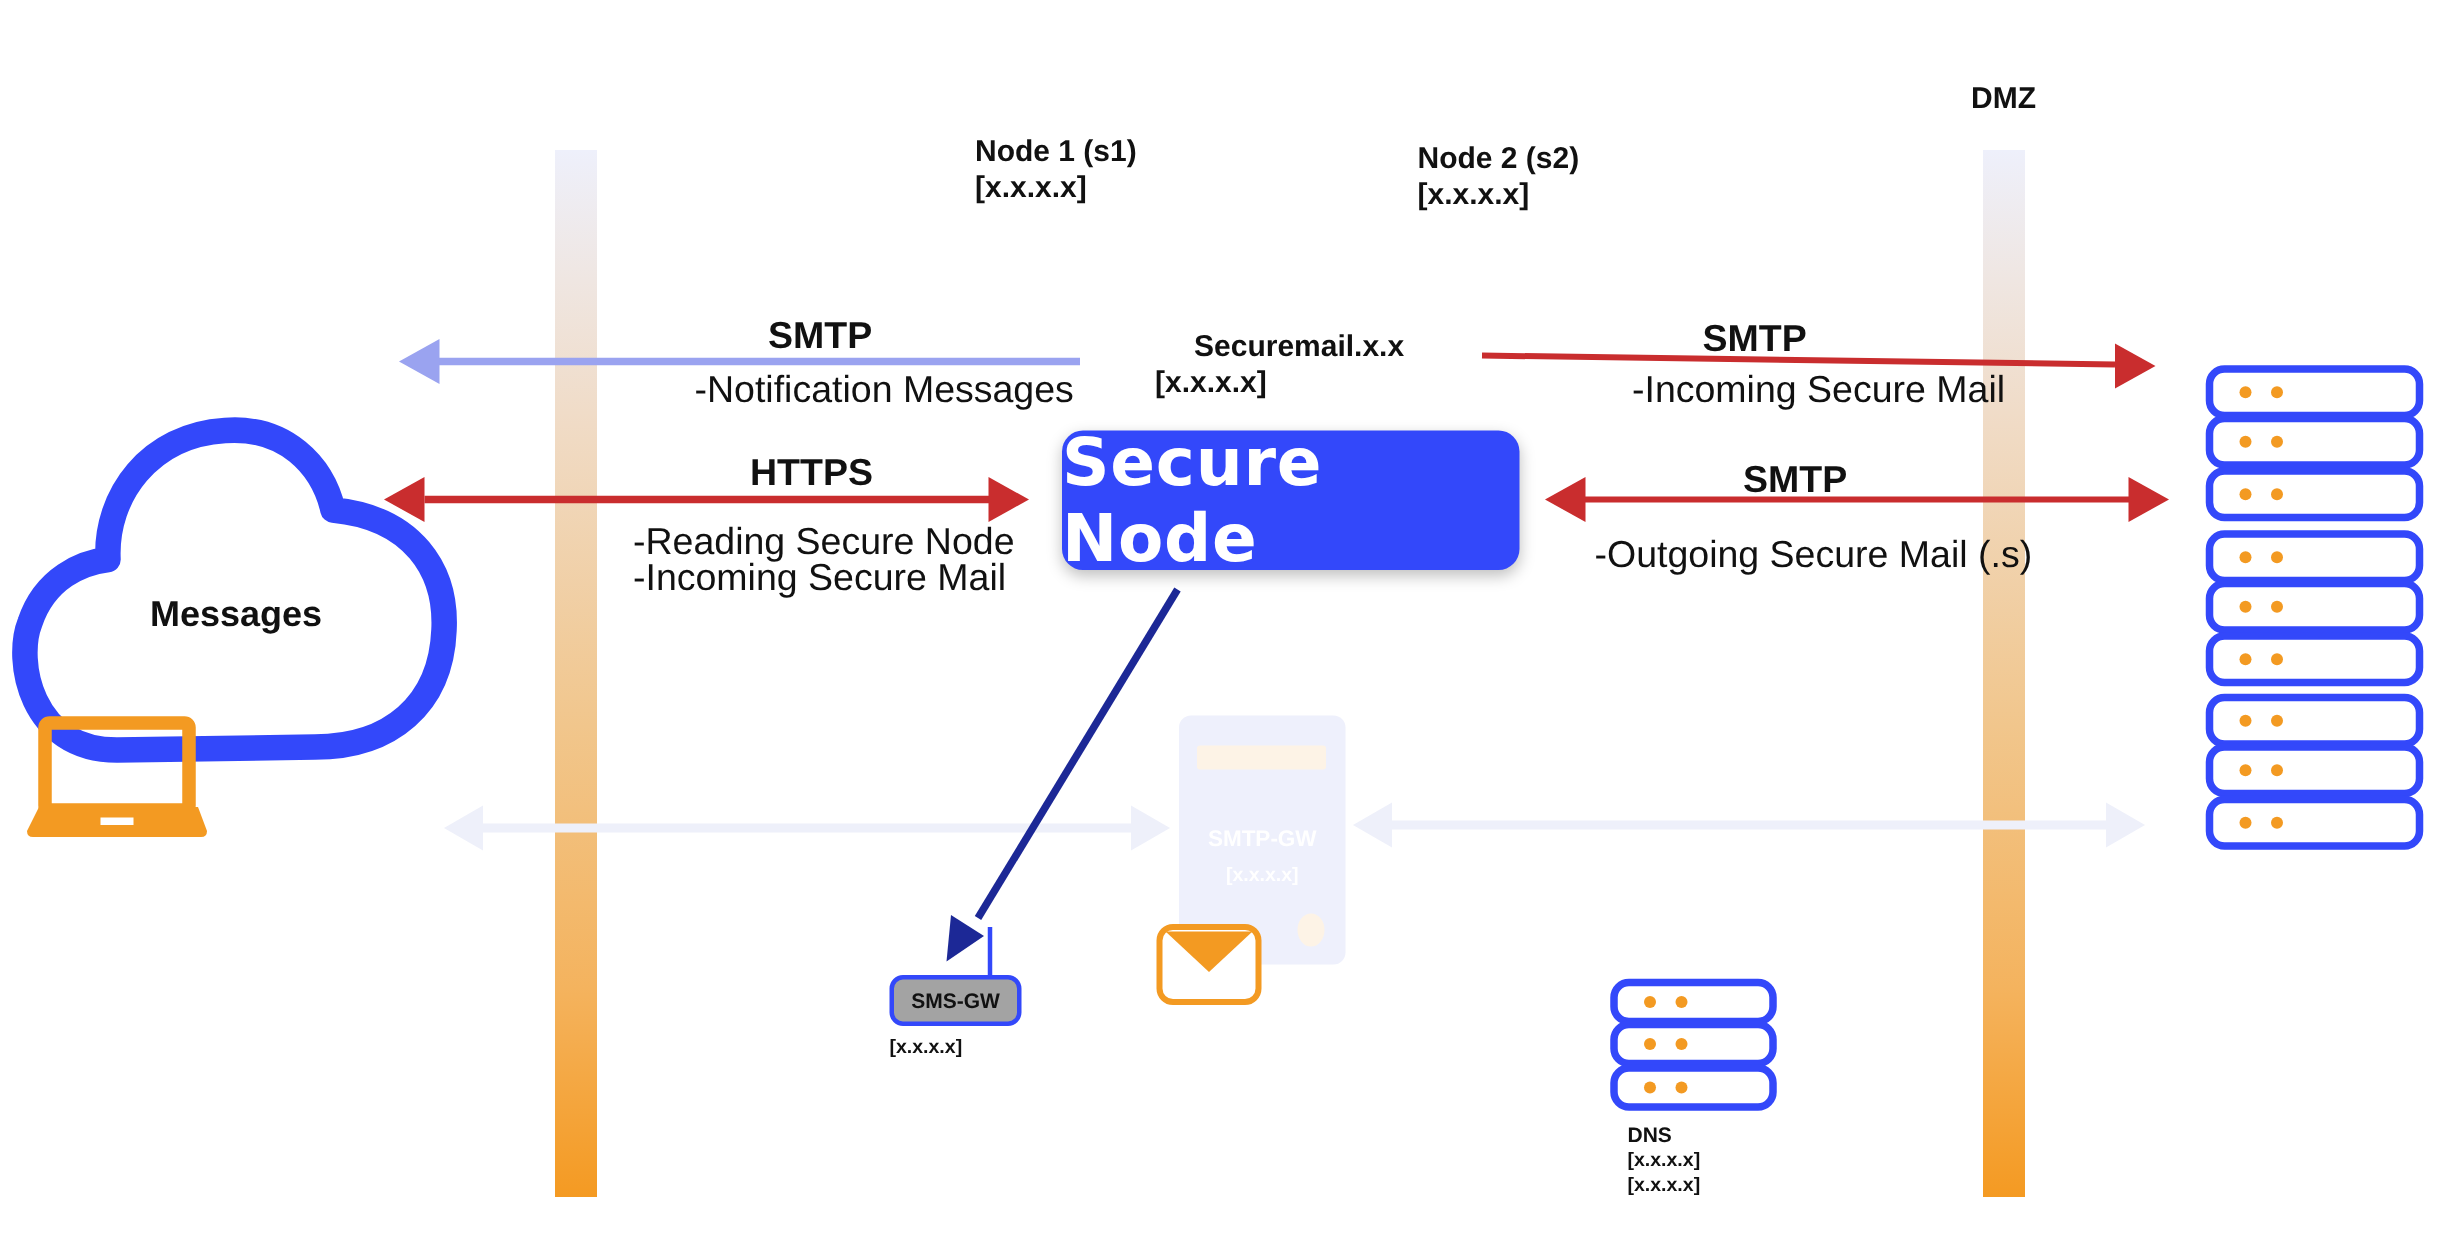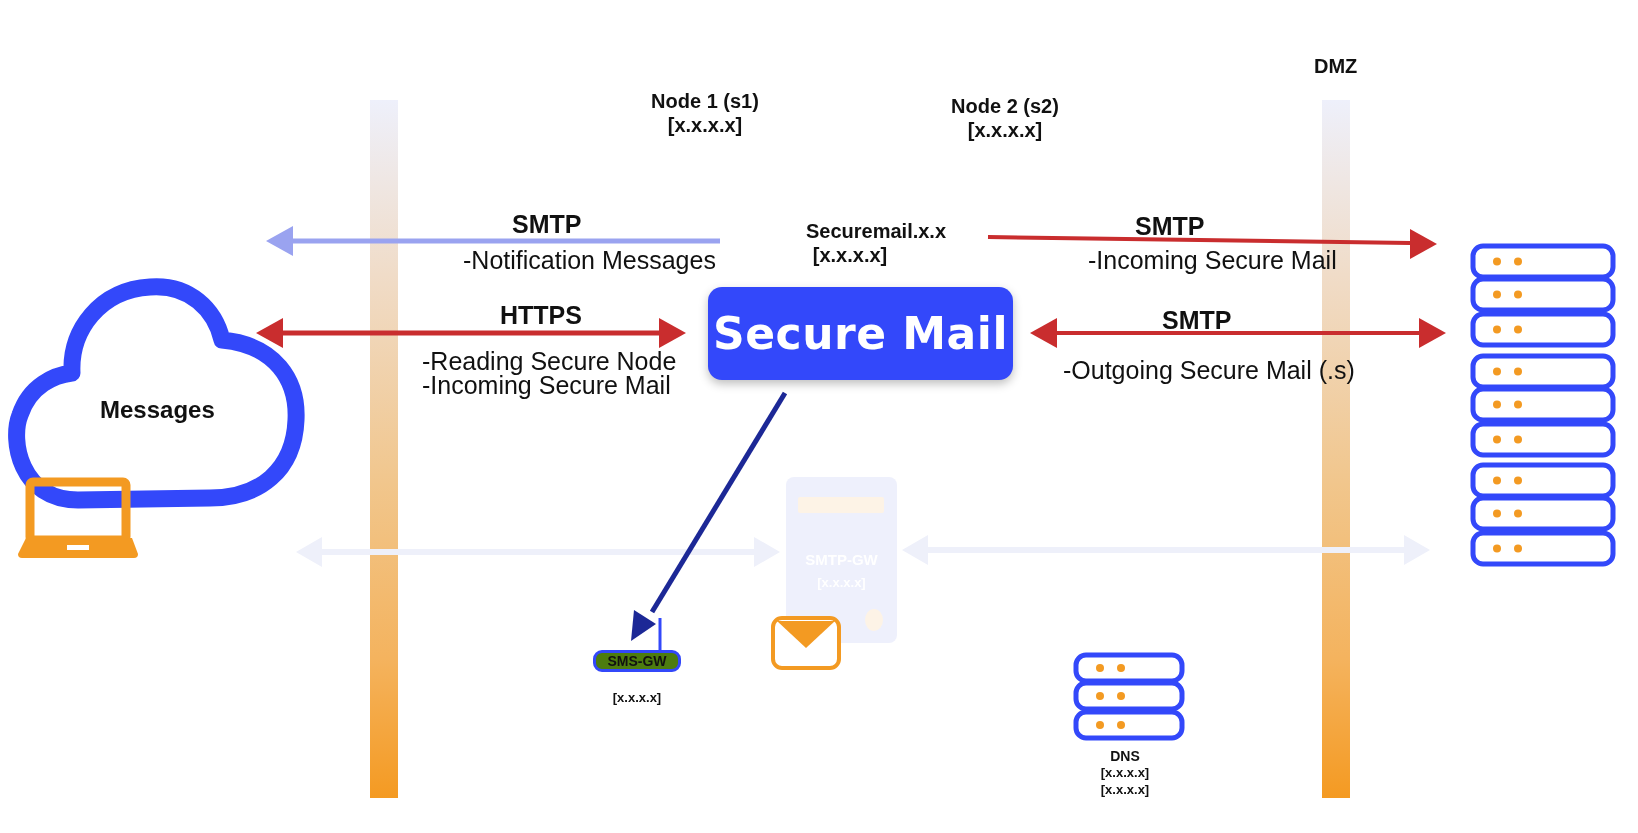--- a/index.html
+++ b/index.html
@@ -1,29 +1,29 @@
 <!DOCTYPE html>
 <html><head>
 <meta charset="utf-8">
 <style>
   html, body { margin: 0; padding: 0; background: #ffffff; }
   body { width: 1638px; height: 833px; position: relative; overflow: hidden;
          font-family: "Liberation Sans", "DejaVu Sans", sans-serif; color: #111; }
-  .lbl { position: absolute; white-space: nowrap; text-align: center; }
+  .lbl { position: absolute; white-space: nowrap; text-align: left; }
   .bold { font-weight: 700; }
   .t20 { font-size: 20px; line-height: 24px; }
   .t19 { font-size: 25px; line-height: 24px; }
   .zone-bar { position: absolute; width: 28px; top: 100px; height: 698px;
               background: linear-gradient(to bottom, #eef0fb 0%, #f0dcc8 25%, #f1c68c 55%, #f4b35e 80%, #f49a22 100%); }
   #secure-mail-box { position: absolute; left: 708px; top: 287px; width: 305px; height: 93px;
               background: #3348fa; border-radius: 14px; box-shadow: 0 4px 10px rgba(0,0,0,0.25);
               display: flex; align-items: center; justify-content: center; }
   #secure-mail-box span { color: #fff; font-weight: 700; font-size: 44px; font-family: "DejaVu Sans", sans-serif; letter-spacing: 0.5px; }
-  .sms-box { position: absolute; left: 593px; top: 650px; width: 88px; height: 22px;
-             border: 3px solid #3348fa; border-radius: 9px; box-sizing: border-box; background: #4d7c0f;
+  .sms-box { position: absolute; left: 593px; top: 650px; width: 88px; height: 34px;
+             border: 3px solid #3348fa; border-radius: 9px; box-sizing: border-box; background: #a3a3a3;
              display: flex; align-items: center; justify-content: center; font-size: 14px; font-weight: 700; }
   .ghost-server { position: absolute; left: 786px; top: 477px; width: 111px; height: 166px;
                   background: #eef0fc; border-radius: 8px; }
   .ghost-server .slot { position: absolute; left: 12px; top: 20px; width: 86px; height: 16px; background: #fdf3e6; border-radius: 2px; }
   .ghost-server .led { position: absolute; right: 14px; bottom: 12px; width: 18px; height: 22px; background: #fdf3e6; border-radius: 50%; }
   .ghost-server .txt { position: absolute; left: 0; width: 100%; text-align: center; color: #ffffff; font-weight: 700; }
   svg { position: absolute; left: 0; top: 0; }
 </style>
 </head>
 <body>
@@ -170,21 +170,21 @@
 <div class="lbl bold t20" style="left:650px;top:89px;width:110px;">Node 1 (s1)</div>
 <div class="lbl bold t20" style="left:650px;top:113px;width:110px;">[x.x.x.x]</div>
 
 <div class="lbl bold t20" style="left:945px;top:94px;width:120px;">Node 2 (s2)</div>
 <div class="lbl bold t20" style="left:945px;top:118px;width:120px;">[x.x.x.x]</div>
 
 <div class="lbl bold t20" style="left:796px;top:219px;width:160px;">Securemail.x.x</div>
 <div class="lbl bold t20" style="left:770px;top:243px;width:160px;">[x.x.x.x]</div>
 
 <div id="secure-mail-box">
-  <span>Secure Mail</span>
+  <span>Secure Node</span>
 </div>
 
 <div class="lbl bold" style="left:100px;top:396px;font-size:24px;">Messages</div>
 
 <div class="lbl bold t19" style="left:512px;top:212px;">SMTP</div>
 <div class="lbl t19" style="left:463px;top:248px;">-Notification Messages</div>
 
 <div class="lbl bold t19" style="left:500px;top:303px;">HTTPS</div>
 <div class="lbl t19" style="left:422px;top:349px;text-align:left;">-Reading Secure Node</div>
 <div class="lbl t19" style="left:422px;top:373px;text-align:left;">-Incoming Secure Mail</div>

